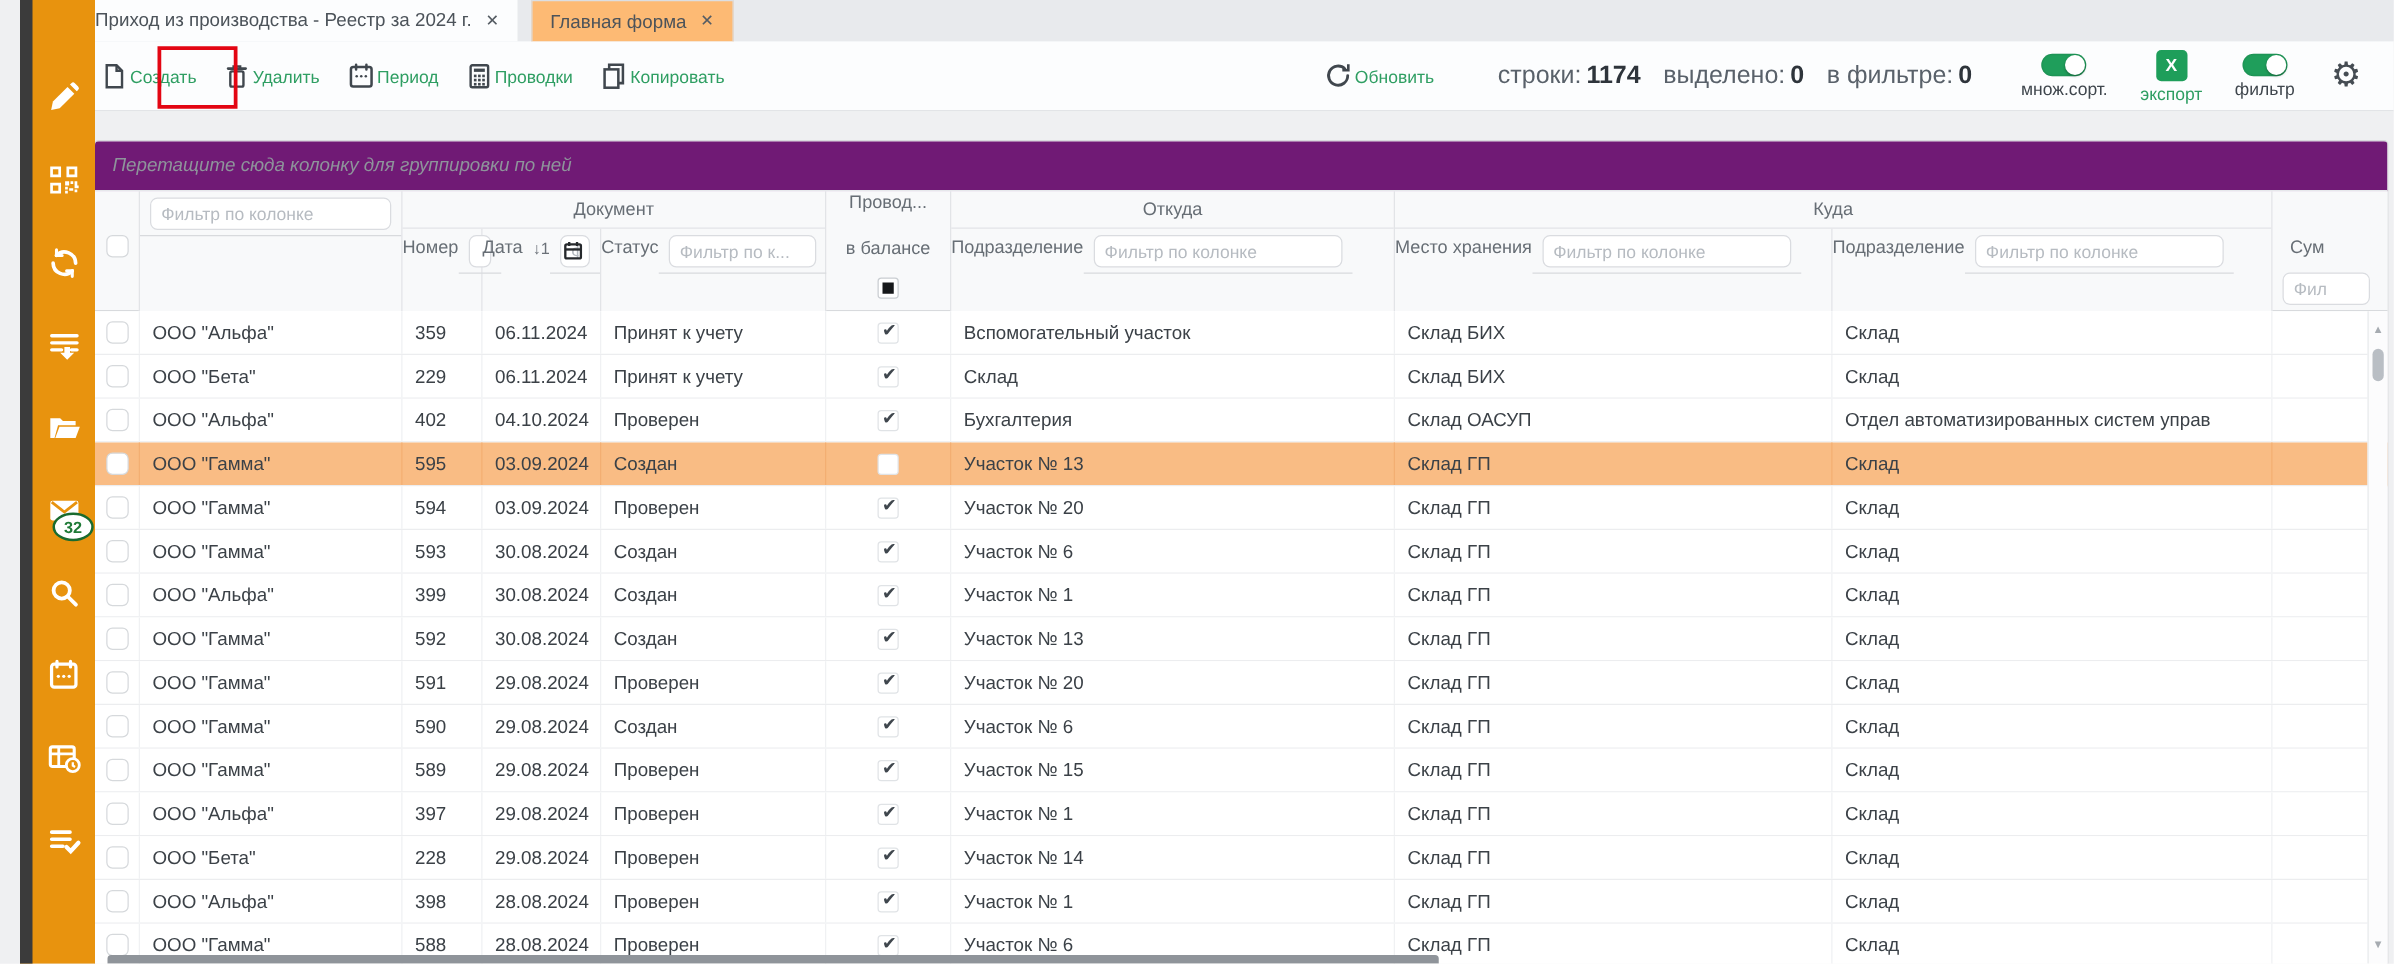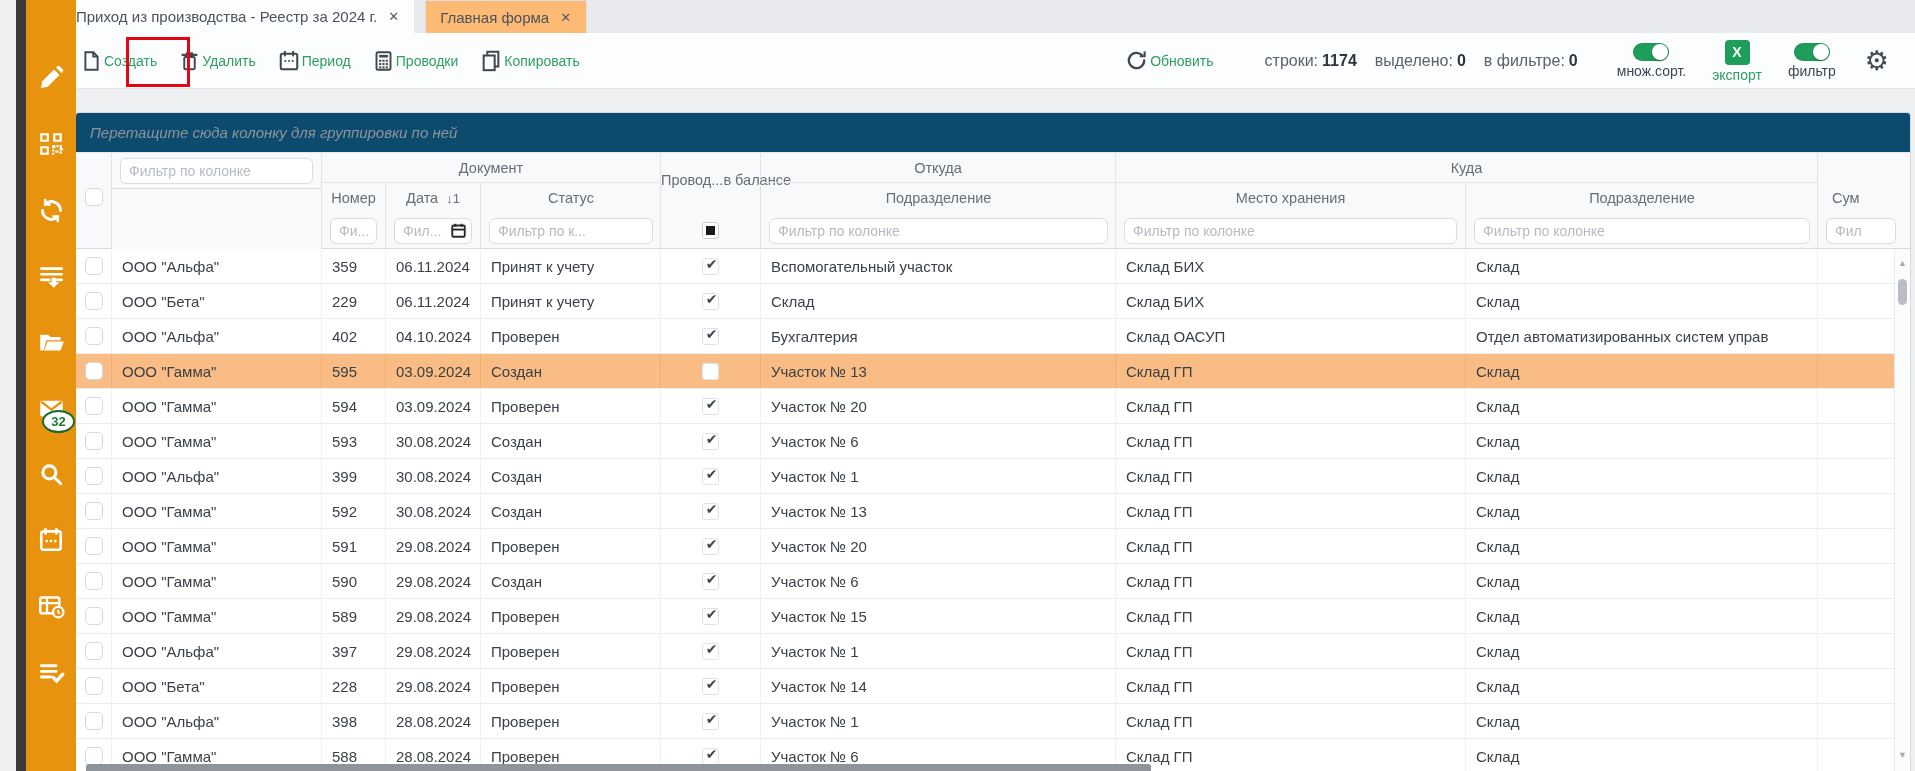--- a/index.html
+++ b/index.html
@@ -28,48 +28,48 @@
   .tab .x{font-size:13px;color:#555C63;padding:0 1px}
 
   
   .toolbar{position:absolute;left:60px;top:33px;right:0;height:56px;background:#FCFDFE;border-bottom:1px solid #E2E4E7;
     display:flex;align-items:center;padding:0 26px 0 10px;z-index:4}
   .tbtn{display:flex;align-items:center;justify-content:center;gap:2px;padding:3px 11px;cursor:pointer}
   .tbtn .lbl{font-size:14px;color:var(--green);line-height:1}
   .tbtn svg{display:block}
   .annotation{position:absolute;left:66px;top:4px;width:64px;height:50px;border:3px solid var(--red);pointer-events:none;z-index:6}
   .t-spacer{flex:1}
-  .stats{display:flex;align-items:center;gap:18px;font-size:16px;color:#59616A;margin:0 26px 0 40px;white-space:nowrap}
+  .stats{display:flex;align-items:center;gap:18px;font-size:20px;color:#59616A;margin:0 26px 0 40px;white-space:nowrap}
   .stats b{color:#2E343B;font-weight:bold;margin-left:4px}
   .toggle-btn{display:flex;flex-direction:column;align-items:center;gap:3px;margin:0 13px;cursor:pointer}
   .toggle-btn .lbl{font-size:14px;color:#3F464D;line-height:1}
   .toggle-btn .lbl.green{color:var(--green)}
   .switch{width:36px;height:18px;border-radius:9px;background:var(--toggle-green);position:relative;box-shadow:inset 0 0 2px rgba(0,0,0,.2)}
   .switch .knob{position:absolute;right:1px;top:1px;width:16px;height:16px;border-radius:50%;background:#fff;box-shadow:0 1px 2px rgba(0,0,0,.35)}
   .excel{width:25px;height:25px;border-radius:4px;background:#1E9E5A;color:#fff;font-weight:bold;font-size:14px;
     display:flex;align-items:center;justify-content:center}
   .gear{font-family:"DejaVu Sans",sans-serif;font-size:27px;color:#454C53;margin-left:16px;cursor:pointer;line-height:1}
 
   
   .panel{position:absolute;left:75px;top:112px;width:1836px;height:659px;background:#fff;border:1px solid var(--panel-line);
     border-bottom:none;border-radius:4px 4px 0 0;overflow:hidden}
   .dragbar{height:40px;display:flex;align-items:center;padding-left:14px;font-size:15px;font-style:italic;color:#8E949B;
-    border-bottom:1px solid #E6E8EB;background:#0c4a6e}
+    border-bottom:1px solid #E6E8EB;background:#701a75}
 
   .hdr{display:flex;background:#F8F9FA;height:96px}
   .unit{flex:none;display:flex;flex-direction:column;border-right:1px solid var(--line)}
   .group{flex:none;display:flex;flex-direction:column;border-right:1px solid var(--line)}
   .group-label{height:30px;display:flex;align-items:center;justify-content:center;font-size:14.5px;color:var(--hdr-ink);
     border-bottom:1px solid var(--line)}
   .group-cols{display:flex;flex:1}
-  .sub{flex:none;display:flex;flex-direction:column;border-right:1px solid var(--line)}
+  .sub{flex:none;display:flex;flex-direction:row;border-right:1px solid var(--line)}
   .sub:last-child{border-right:none}
   .col-label{height:30px;display:flex;align-items:center;justify-content:center;gap:8px;font-size:14.5px;color:var(--hdr-ink);white-space:nowrap}
   .tall-label{height:60px;display:flex;align-items:flex-end;justify-content:center;padding-bottom:7px;font-size:14.5px;color:var(--hdr-ink);white-space:nowrap}
-  .tall-label.two-line{align-items:center;justify-content:flex-start;line-height:1.25;padding-bottom:5px}
+  .tall-label.two-line{flex-direction:column;align-items:center;justify-content:space-between;line-height:1.25;padding-bottom:5px}
   .filter-cell{height:36px;display:flex;align-items:center;justify-content:center;padding:0 8px;border-bottom:1px solid #D8DADD}
   .filter-cell input{width:100%;height:26px;border:1px solid #DADCE0;border-radius:6px;padding:0 8px;font-size:14px;
     color:#444;background:#fff;outline:none;min-width:0}
   .filter-cell input::placeholder{color:#B6BBC1;opacity:1}
   .date-wrap{position:relative;width:100%;height:26px}
   .date-wrap input{}
   .date-wrap svg{position:absolute;right:6px;top:5px}
   .sort-ind{font-size:13px;color:#6B7178}
   .ind-box{width:17px;height:17px;border:1px solid #C9CDD1;border-radius:3px;background:#fff;display:flex;align-items:center;justify-content:center}
   .ind-box .sq{width:9px;height:9px;background:#17191B}

